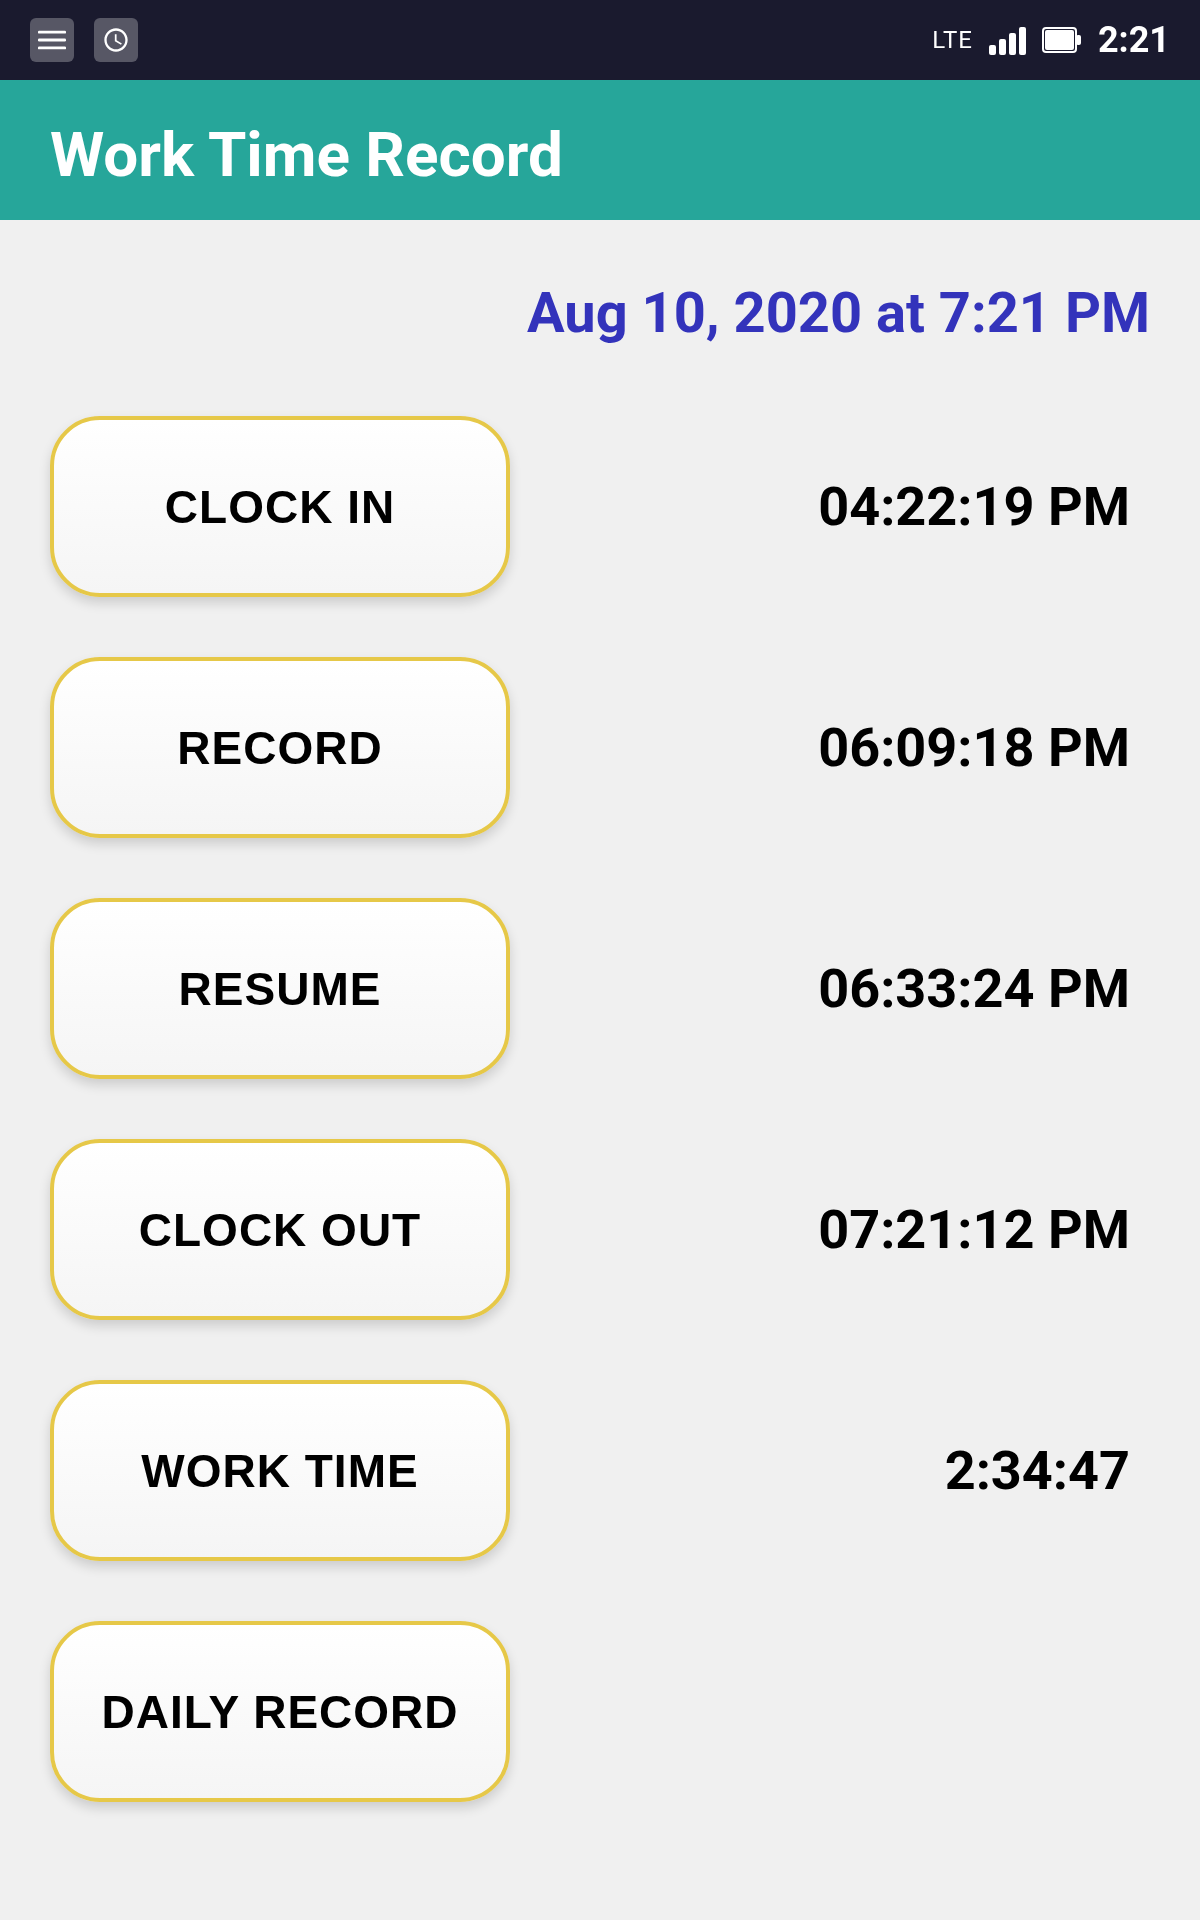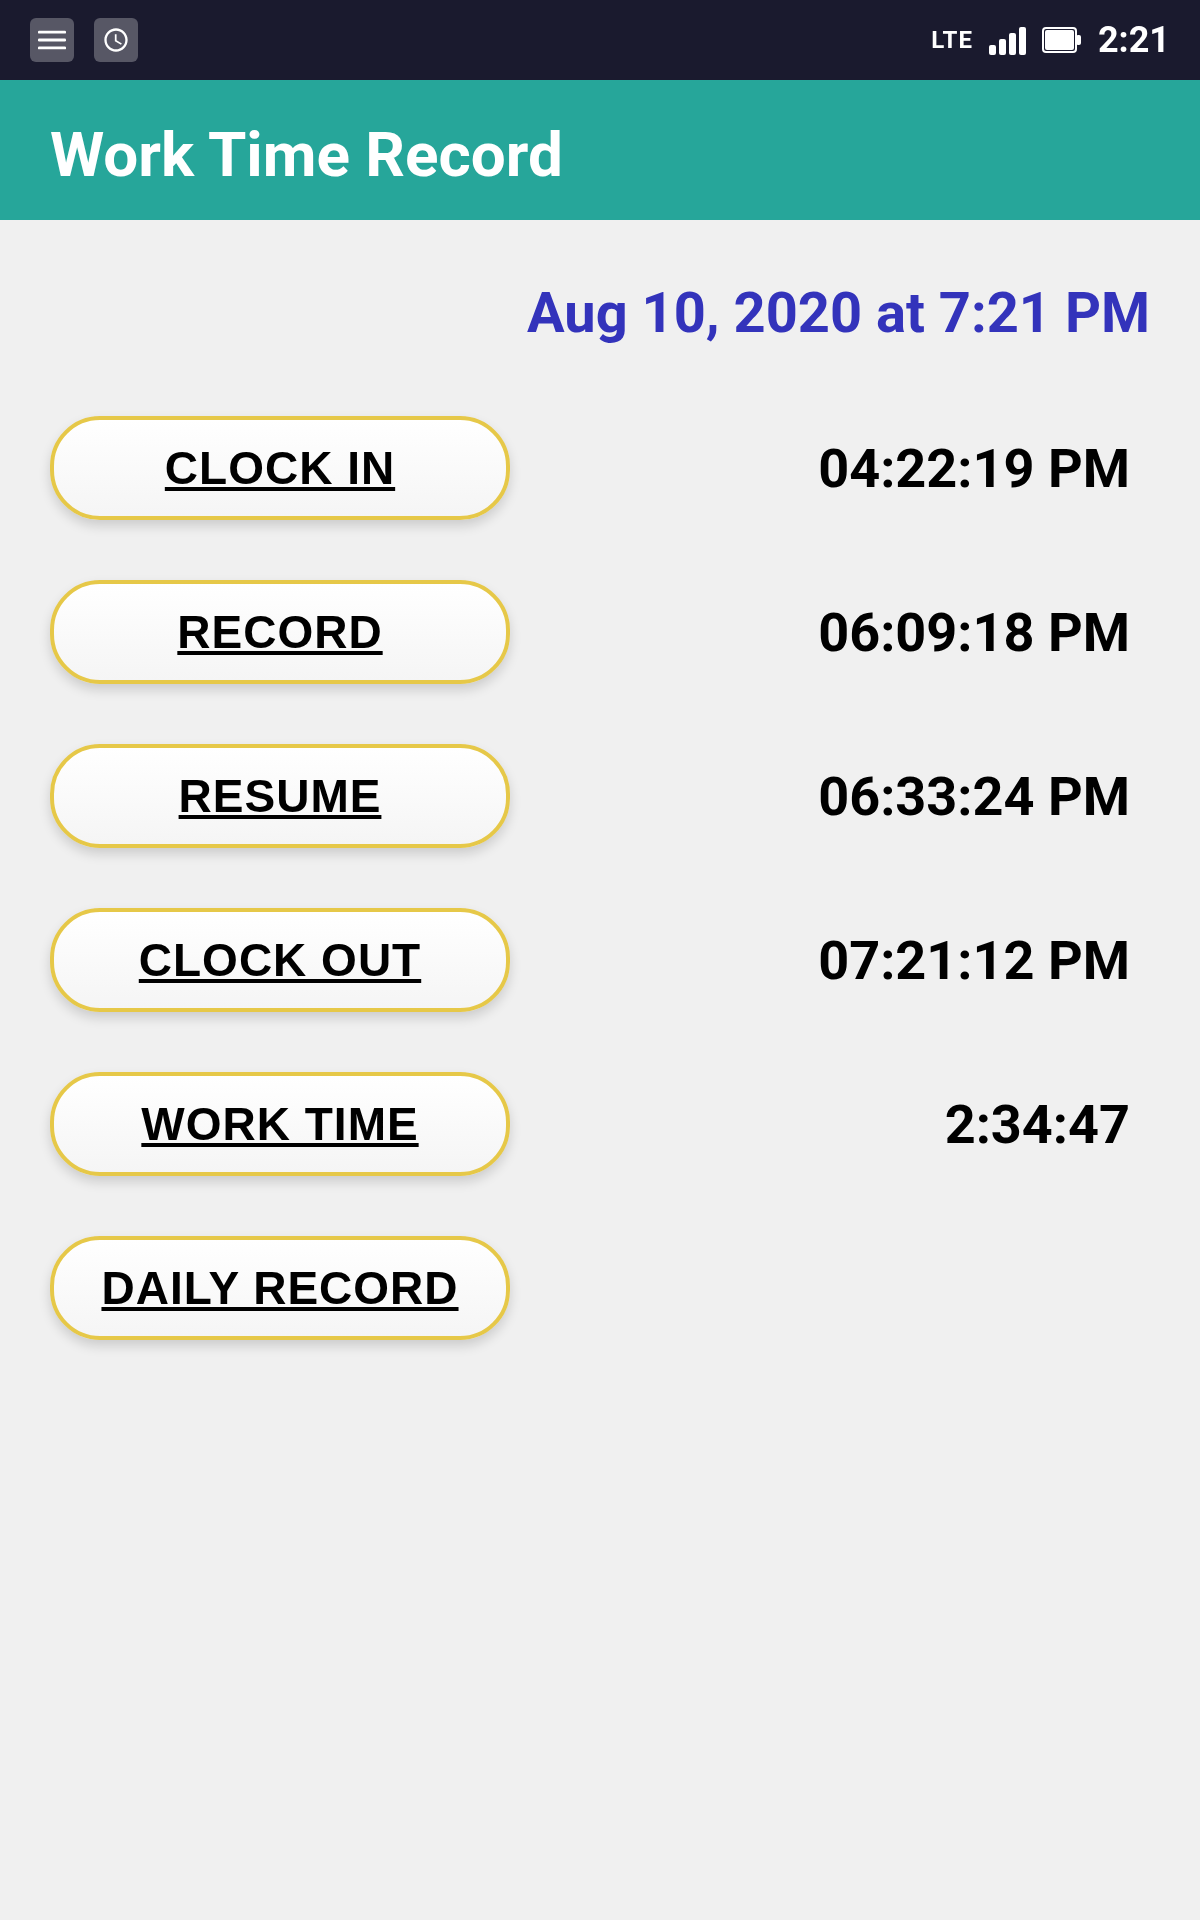--- a/index.html
+++ b/index.html
@@ -54,21 +54,21 @@
       display: flex;
       align-items: center;
       gap: 16px;
       color: white;
       font-size: 36px;
       font-weight: bold;
     }
 
     .lte-badge {
       font-size: 24px;
-      font-weight: bold;
+      font-weight: normal;
       color: white;
       letter-spacing: 1px;
     }
 
     .signal-icon {
       display: flex;
       align-items: flex-end;
       gap: 3px;
       height: 30px;
     }
@@ -125,31 +125,30 @@
 
     
     .action-row {
       display: flex;
       align-items: center;
       margin-bottom: 60px;
     }
 
     .action-button {
       width: 460px;
-      height: 104px;
+      height: 181px;
       border: 4px solid #e6c848;
       border-radius: 50px;
       background: linear-gradient(to bottom, #ffffff, #f5f5f5);
       box-shadow: 0 6px 12px rgba(0,0,0,0.15);
       display: flex;
       align-items: center;
       justify-content: center;
       cursor: pointer;
       flex-shrink: 0;
-      text-decoration: underline;
     }
 
     .action-button-label {
       font-size: 46px;
       font-weight: 900;
       color: #000000;
       letter-spacing: 1px;
     }
 
     .action-time {

